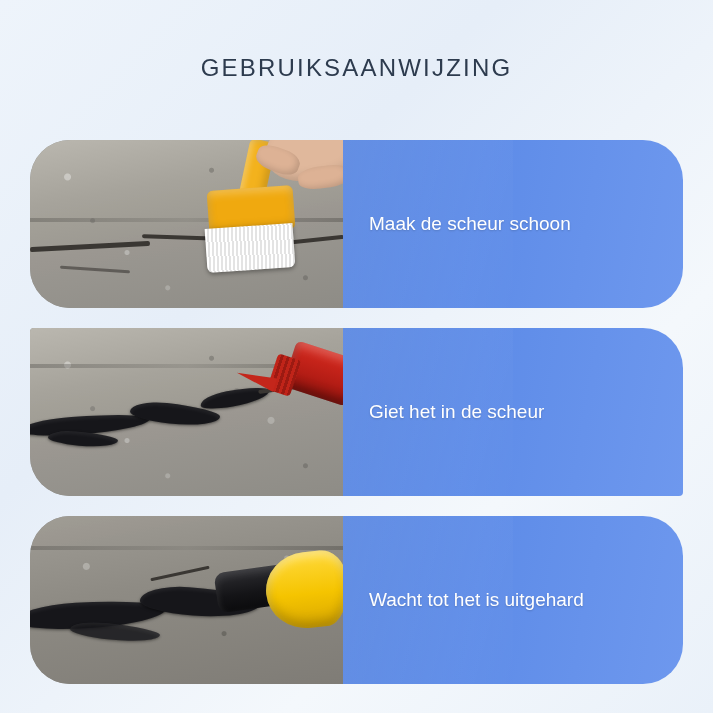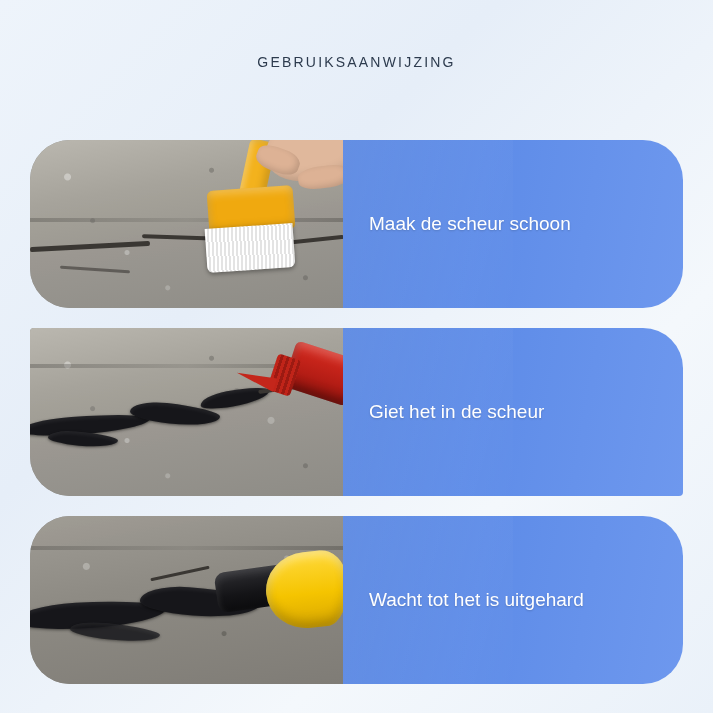--- a/index.html
+++ b/index.html
@@ -18,21 +18,21 @@
     width: 713px;
     height: 713px;
     box-sizing: border-box;
   }
   .title {
     position: absolute;
     top: 54px;
     left: 0;
     width: 713px;
     text-align: center;
-    font-size: 14px;
+    font-size: 24px;
     letter-spacing: 2.2px;
     color: #2d3b4e;
     font-weight: 400;
   }
   .steps {
     position: absolute;
     top: 140px;
     left: 30px;
     width: 653px;
   }

